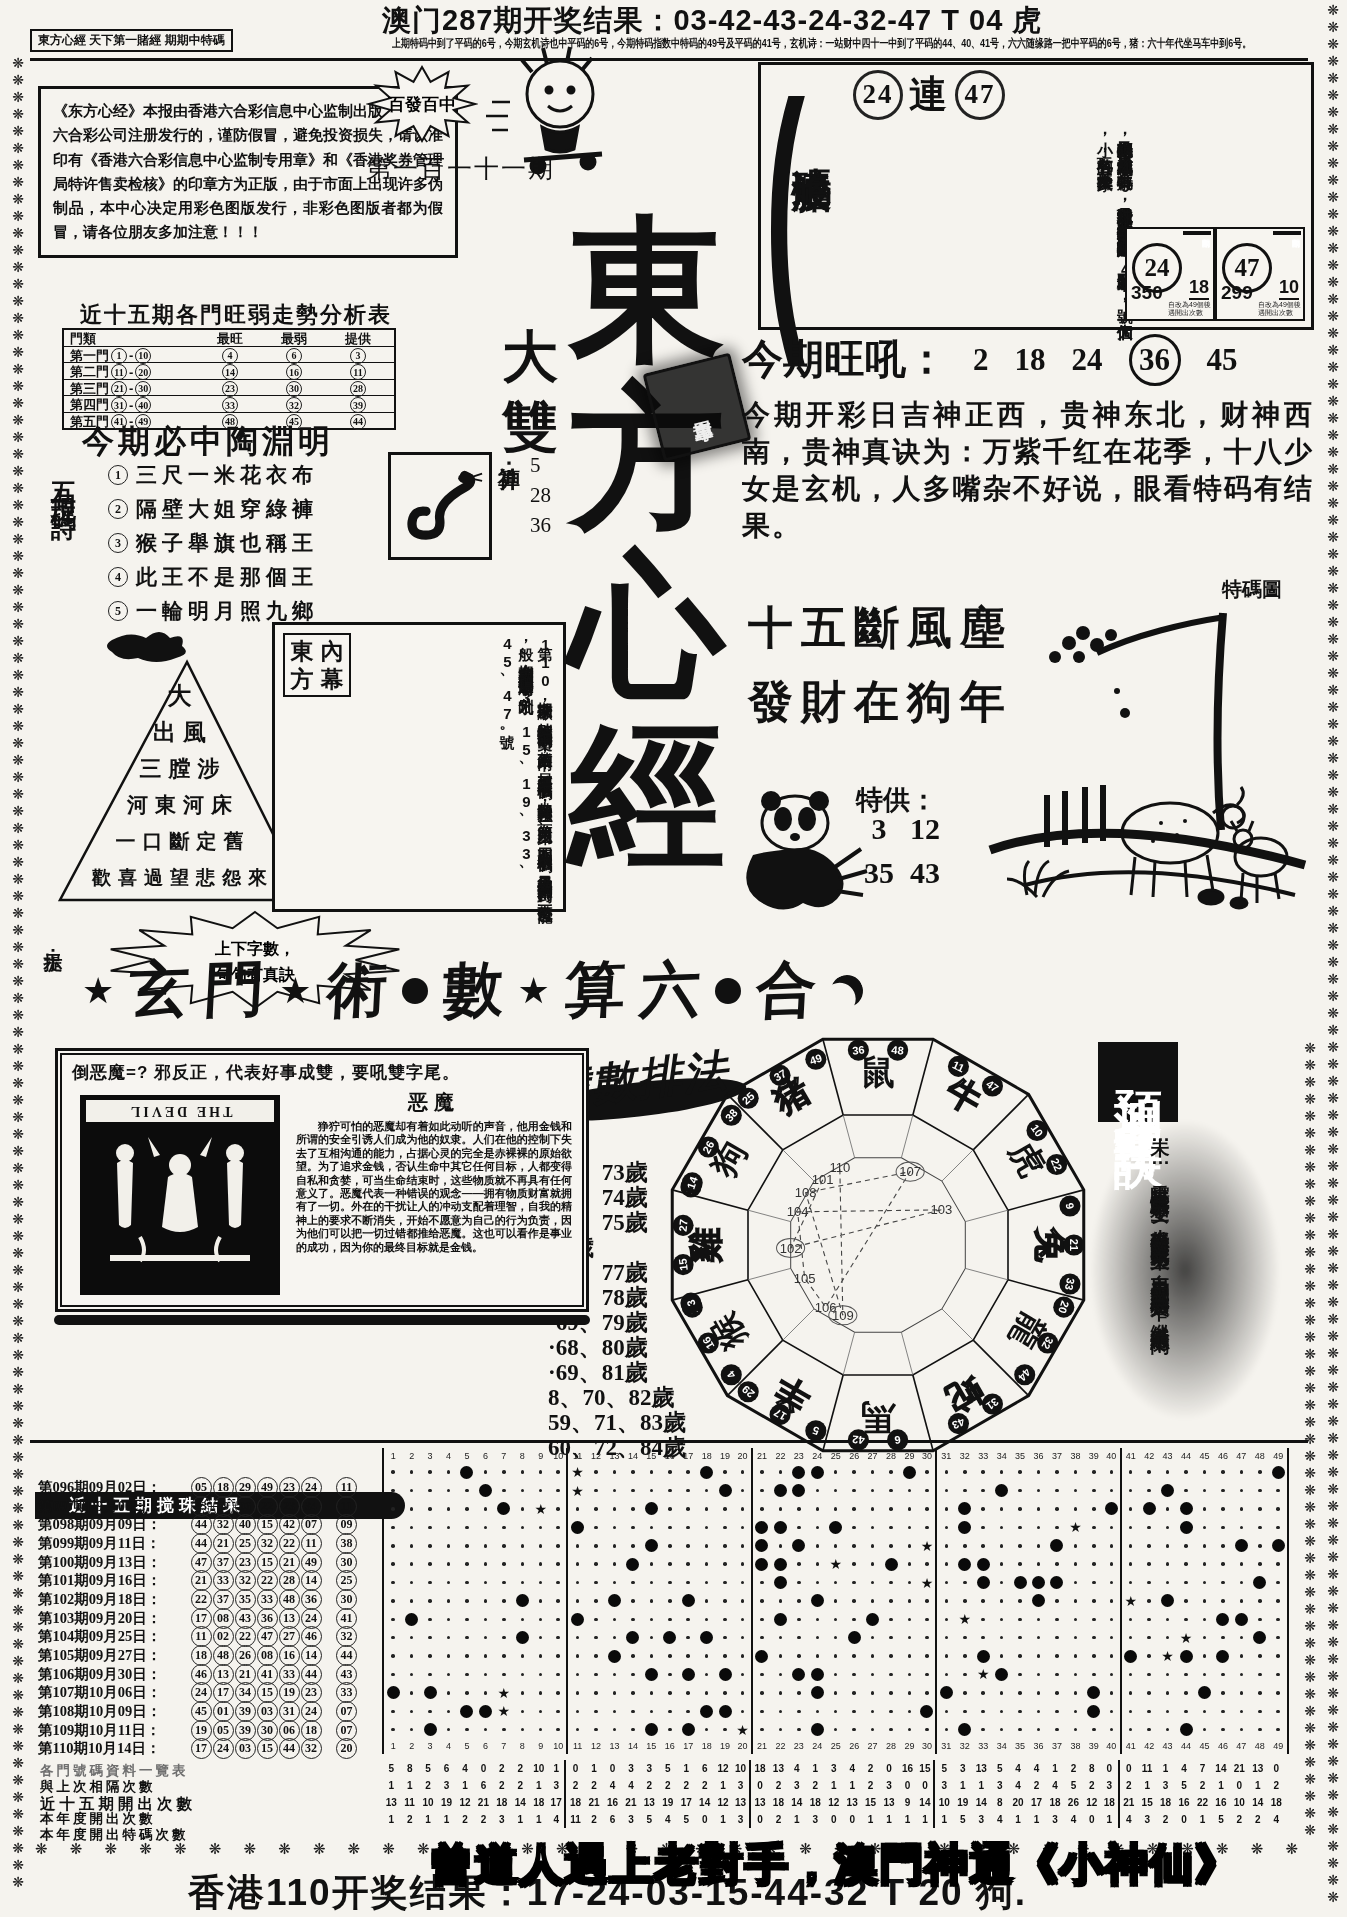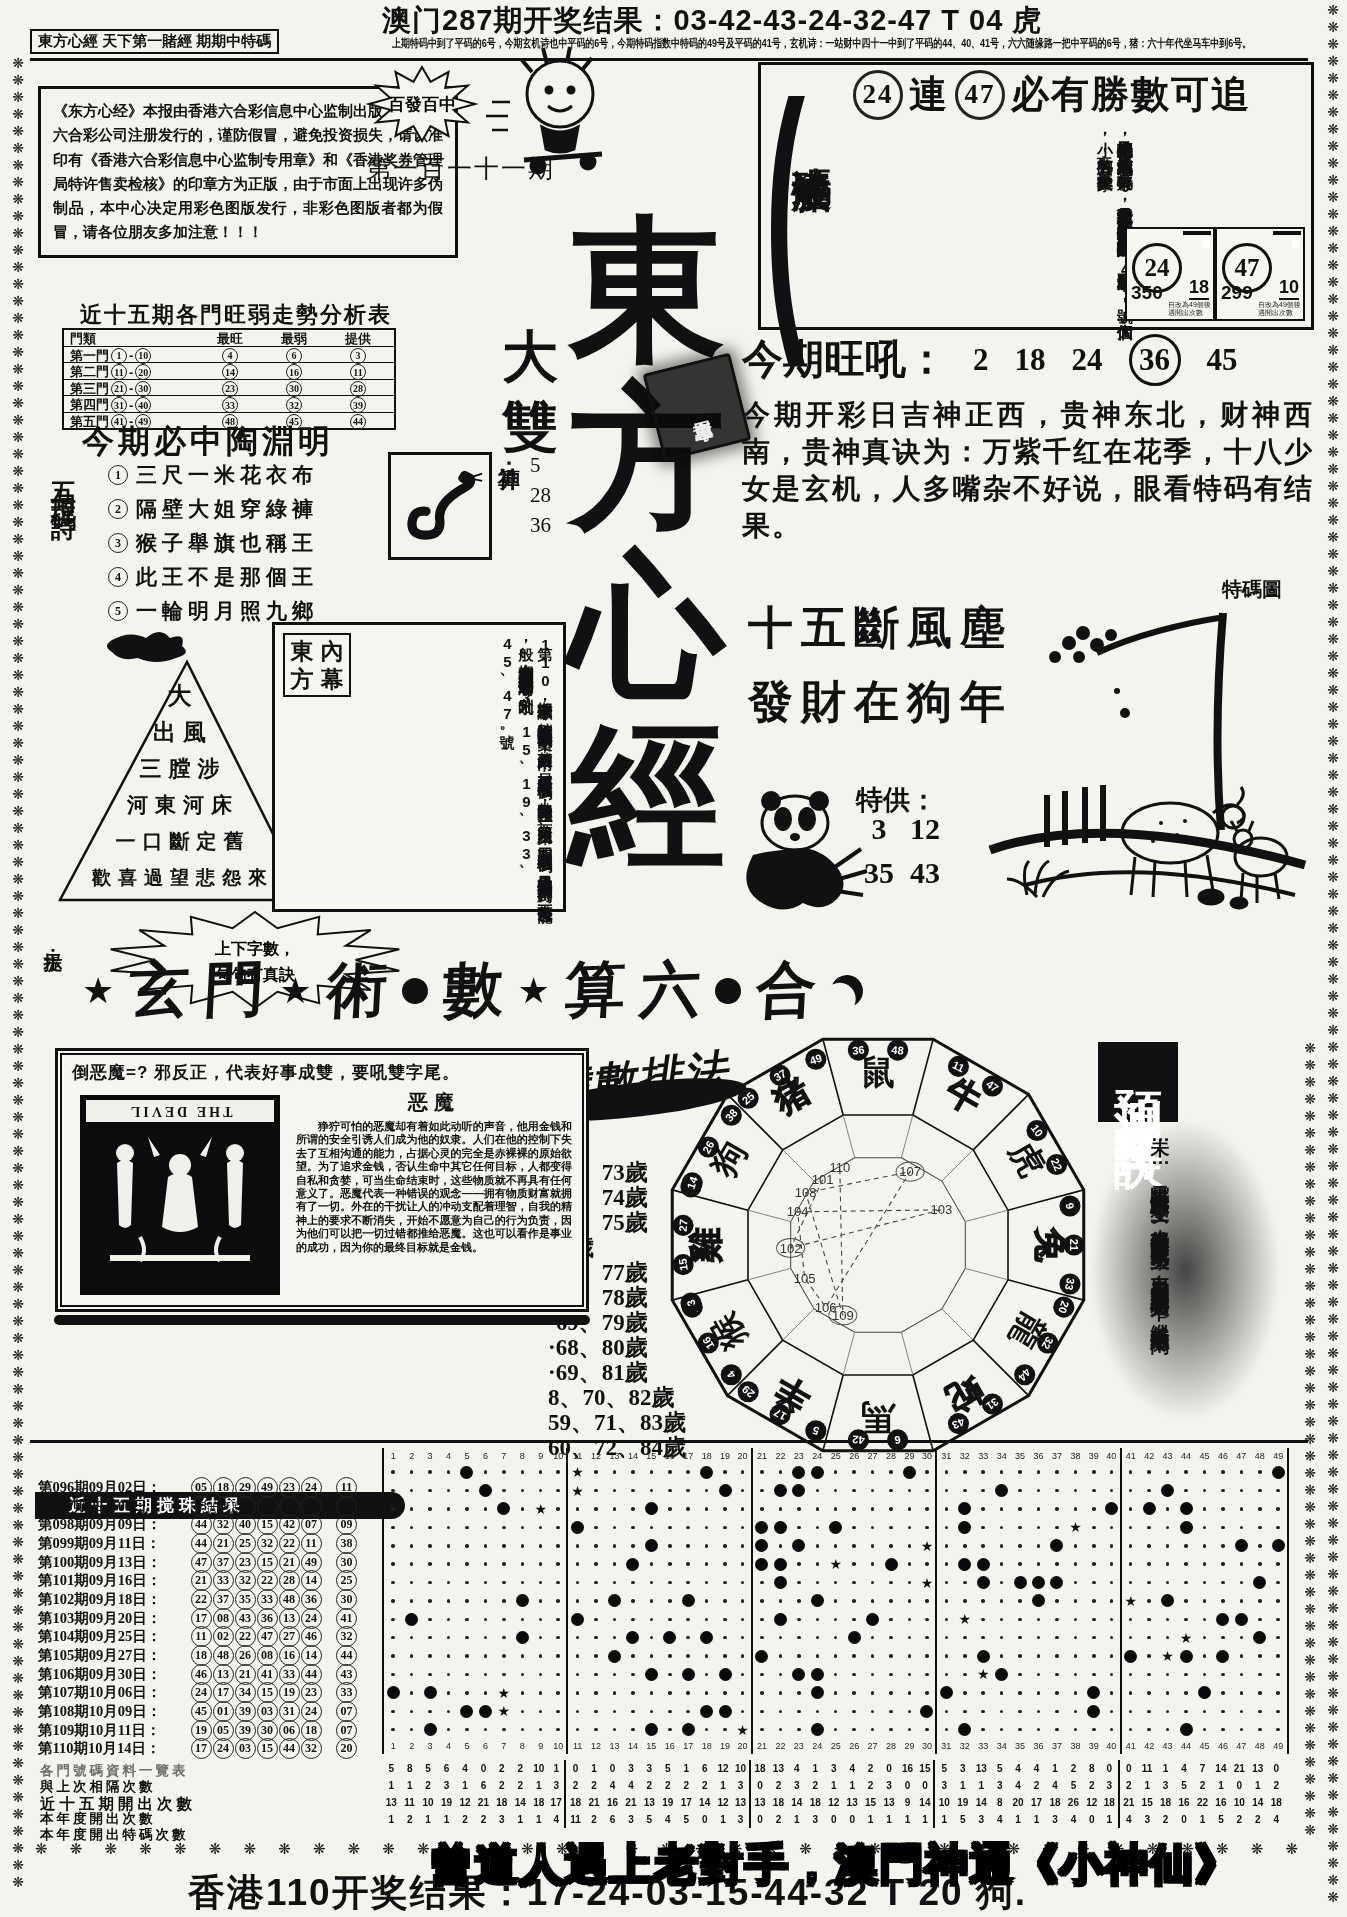--- a/index.html
+++ b/index.html
@@ -6,21 +6,21 @@
   #page{position:relative;width:1347px;height:1917px;margin:0 auto;background:#f5f3ee;
         font-family:"Liberation Sans","DejaVu Sans",sans-serif;color:#111;overflow:hidden;}
   .abs{position:absolute;}
   .serif{font-family:"Liberation Serif","DejaVu Serif",serif;}
   .vtext{writing-mode:vertical-rl;text-orientation:upright;}
   .b{font-weight:bold;}
   .deco-col{white-space:pre-line;line-height:17px;font-size:14px;color:#1a1a1a;text-align:center;}
   .rule{background:#111;}
   
   .macau{font-size:29px;font-weight:bold;letter-spacing:1px;}
-  .masthead{border:2px solid #111;padding:1px 6px;font-size:15px;font-weight:bold;white-space:nowrap;}
+  .masthead{border:2px solid #111;padding:1px 6px;font-size:12px;font-weight:bold;white-space:nowrap;}
   .subline{font-size:11.5px;font-weight:bold;white-space:nowrap;transform:scaleX(.78);transform-origin:left center;}
   
   .pubbox{border:3px solid #111;padding:10px 12px;font-size:15px;font-weight:bold;line-height:1.62;text-align:justify;}
   
   .ttitle{font-size:22px;font-weight:bold;letter-spacing:2px;}
   .ttable{border:2px solid #111;width:330px;}
   .trow{display:grid;grid-template-columns:134px 64px 64px 64px;border-top:1.5px solid #111;align-items:center;height:15.5px;}
   .trow:first-child{border-top:none;}
   .tcell{display:flex;align-items:center;justify-content:center;font-size:13px;font-weight:bold;gap:2px;}
   .tgate{justify-content:flex-start;padding-left:6px;}
@@ -599,21 +599,20 @@
     </div>
   <div class="abs seal" style="left:652px;top:362px;width:84px;height:84px;">
     <div class="vtext">專用章</div>
   </div>
 
   <div class="abs series" style="left:758px;top:62px;width:550px;height:262px;">
     <div class="series-head abs" style="left:92px;top:4px;">
       <span class="circ">24</span>
       <span>連</span>
       <span class="circ">47</span>
-      <span>必有勝數可追</span>
     </div>
     <div class="abs paren" style="left:4px;top:70px;">(</div>
     <div class="abs vtext side-label" style="left:28px;top:70px;height:185px;">連碼波膽</div>
     <div class="abs vtext series-body" style="left:96px;top:64px;width:278px;bottom:10px;">上期豬生肖又來中特碼，真是威風凜凜的樣子，其中特碼49號還是由綠波攪珠，三種色波的比例沒有產生太大的差距，今期本欄所認真吼的號碼一定包括有第三門的24號以及第五門的47號，一個大一個小，各有各的玩，大家互不幹擾。</div>
     <div class="statbox" style="right:96px;bottom:6px;width:86px;height:90px;">
       <div class="num">24</div>
       <div class="tab vtext">今年期間開出次數</div>
       <div class="count">18</div>
       <div class="total">350</div>
       <div class="note">自改為49個後遇開出次數</div>

